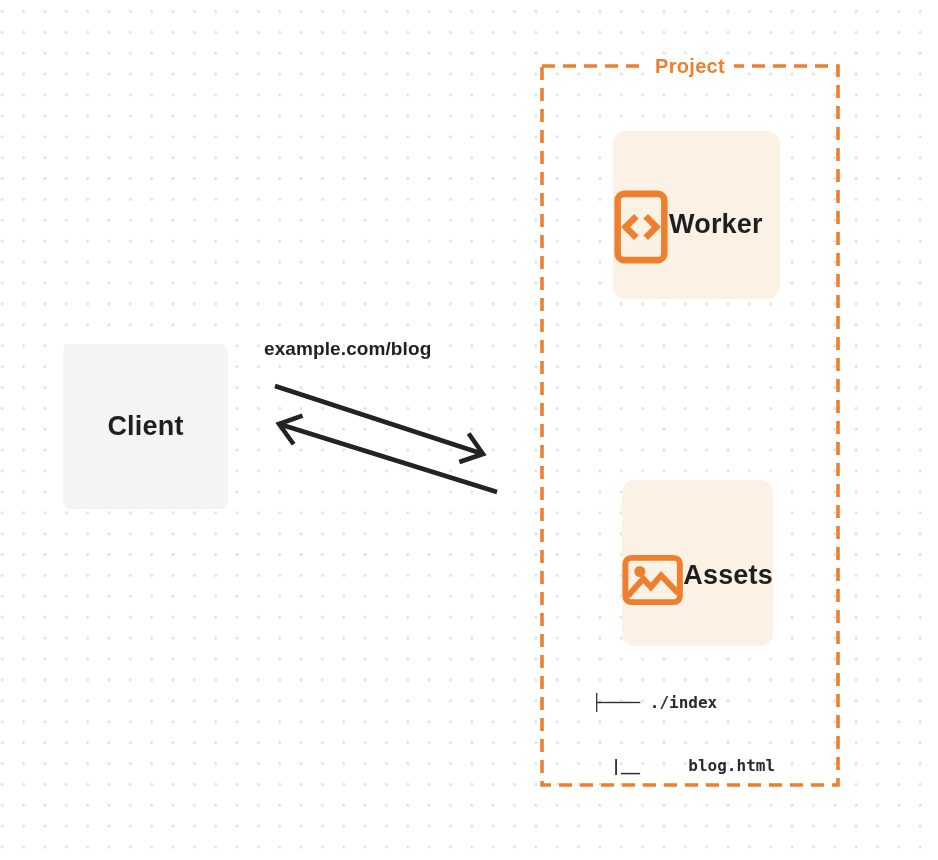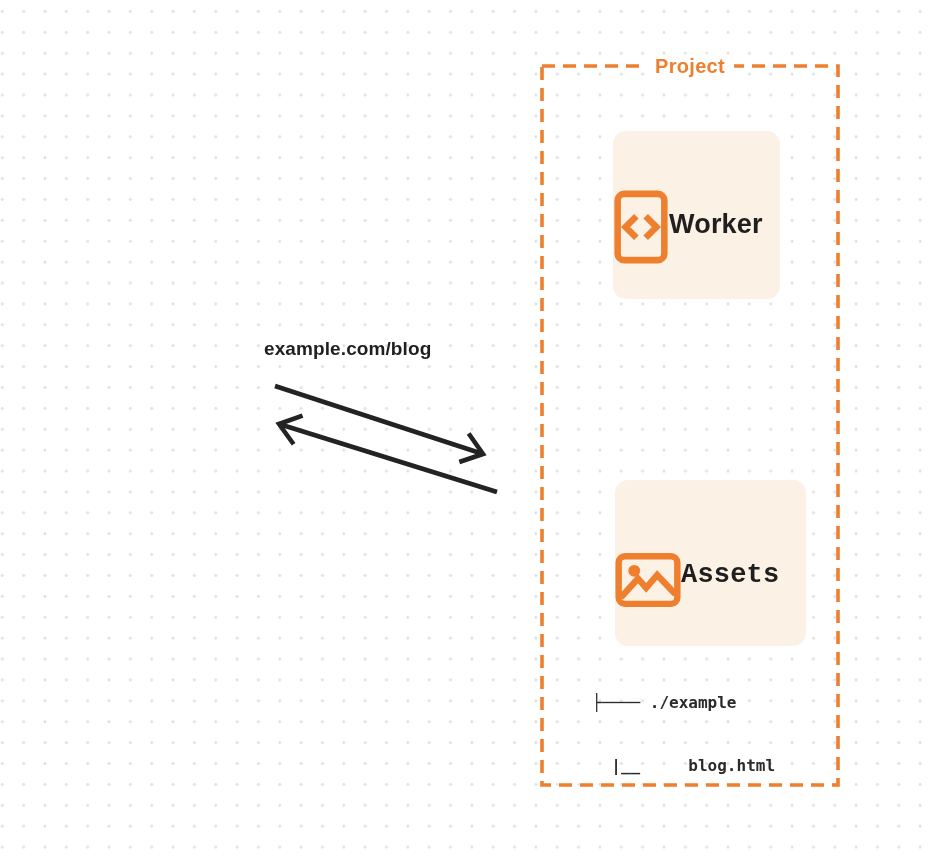--- a/index.html
+++ b/index.html
@@ -81,21 +81,21 @@
   }
 
   
   .card {
     position: absolute;
     background: var(--card-bg);
     border-radius: 13px;
     display: flex; flex-direction: row; align-items: center;
   }
   .worker-card { left: 73px; top: 67px; width: 167px; height: 168px; }
-  .assets-card { left: 75px; top: 416px; width: 191px; height: 166px; font-family: Liberation Mono, monospace; }
+  .assets-card { left: 82px; top: 416px; width: 151px; height: 166px; }
   .card-icon { display: block; }
   .worker-card .card-icon { margin-top: 24px; width: 56px; height: 76px; }
   .assets-card .card-icon { margin-top: 34px; width: 66px; height: 56px; }
   .card-icon .stroke { stroke: var(--accent); fill: none; stroke-width: 7px; }
   .card-icon .fill { fill: var(--accent); }
   .worker-card .card-label { margin-top: 17px; }
   .assets-card .card-label { margin-top: 23px; }
   .card-label {
     font-size: 27px; font-weight: bold; color: var(--ink);
     line-height: 32px; letter-spacing: 0.2px;
@@ -110,20 +110,23 @@
     font-weight: bold;
     color: var(--tree-ink);
     white-space: pre;
   }
 </style>
 </head>
 <body>
 
 <div id="canvas">
 
+  <div class="client-box">
+    <span class="box-label">Client</span>
+  </div>
 
   <div class="request-label">example.com/blog</div>
 
   <svg class="arrows" viewBox="0 0 938 860" xmlns="http://www.w3.org/2000/svg">
     <defs>
       <marker id="chevron" markerUnits="userSpaceOnUse" markerWidth="48" markerHeight="48" refX="40" refY="24" orient="auto">
         <path class="head" d="M20,9 L40,24 L20,39"></path>
       </marker>
     </defs>
     <line x1="275" y1="386" x2="483" y2="454" marker-end="url(#chevron)"></line>
@@ -148,19 +151,19 @@
     <div class="card assets-card">
       <svg class="card-icon" viewBox="0 0 72 60" xmlns="http://www.w3.org/2000/svg">
         <rect class="stroke" x="4" y="4" width="64" height="52" rx="7"></rect>
         <circle class="fill" cx="21" cy="20" r="6.5"></circle>
         <polyline class="stroke" points="6.5,49 25,28.5 34,38.5 46,24.5 66,45.5"></polyline>
       </svg>
       <div class="card-label">Assets</div>
     </div>
 
     <div class="file-tree">
-      <div>├──── ./example</div>
+      <div>├──── ./index</div>
       <div>  |__     blog.html</div>
       
     </div>
   </div>
 
 </div>
 
 </body></html>

